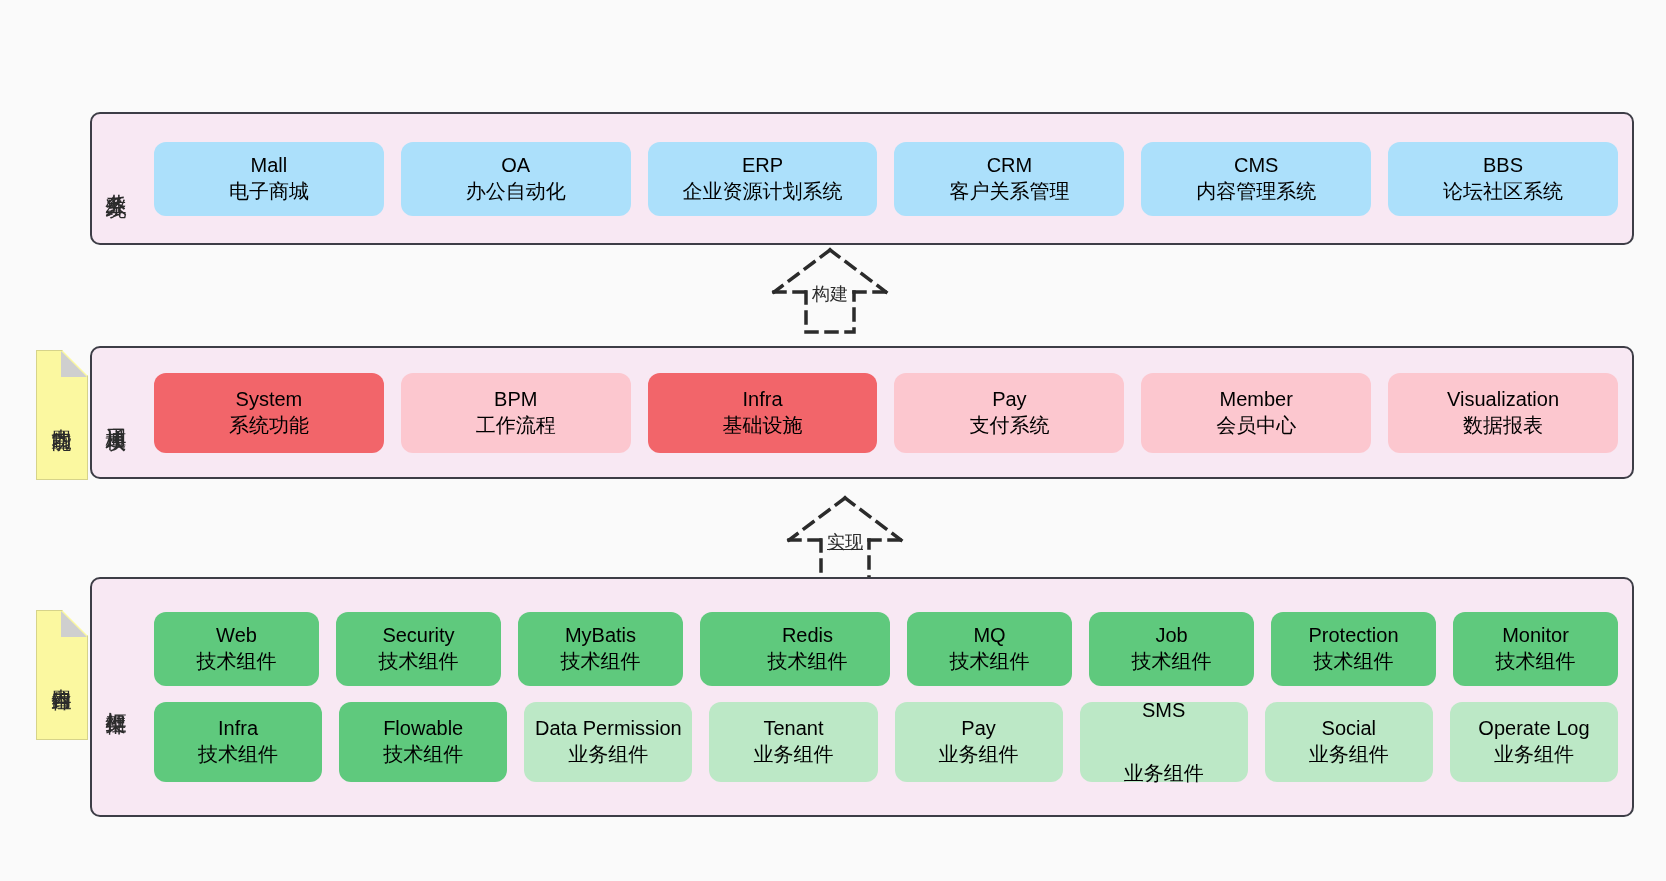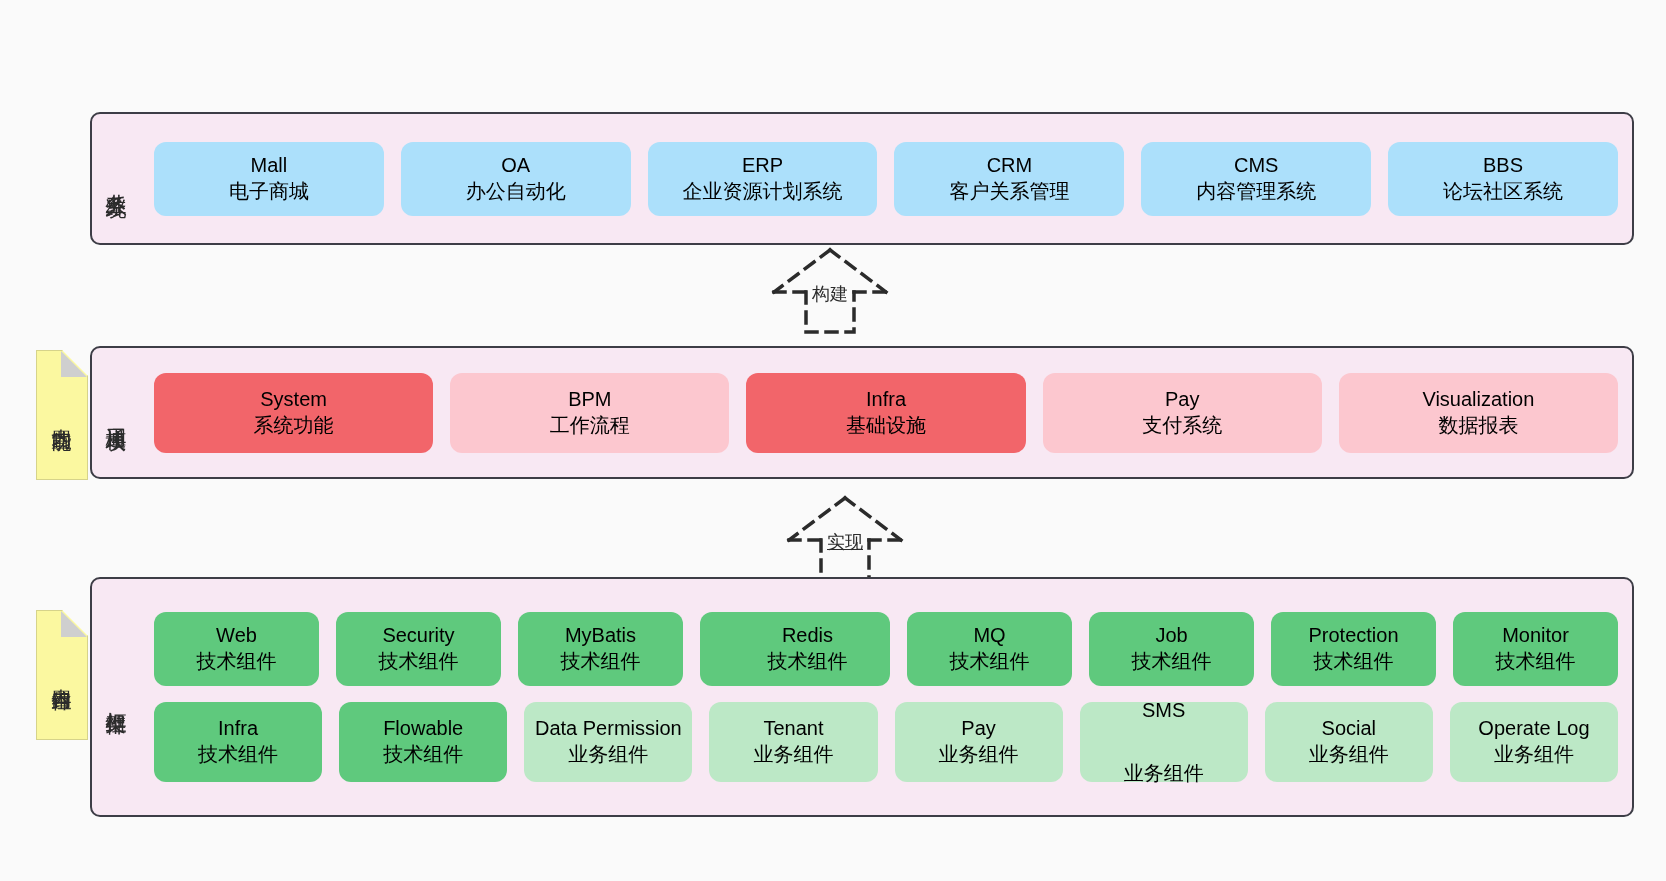--- a/index.html
+++ b/index.html
@@ -187,20 +187,24 @@
           </div>
           <div class="node red" style="height: 80px;">
             <span class="ln">Infra</span>
             <span class="ln">基础设施</span>
           </div>
           <div class="node pink" style="height: 80px;">
             <span class="ln">Pay</span>
             <span class="ln">支付系统</span>
           </div>
           <div class="node pink" style="height: 80px;">
+            <span class="ln">Member</span>
+            <span class="ln">会员中心</span>
+          </div>
+          <div class="node pink" style="height: 80px;">
             <span class="ln">Visualization</span>
             <span class="ln">数据报表</span>
           </div>
         </div>
     </div>
   </div>
 
   <div class="arrow" style="left:775px; top:494px;">
     <svg width="140" height="88" viewBox="0 0 140 88">
       <path d="M70 4 L126 46" fill="none" stroke="#2b2b2b" stroke-width="3.5" stroke-dasharray="11 9" stroke-linecap="square"></path>

